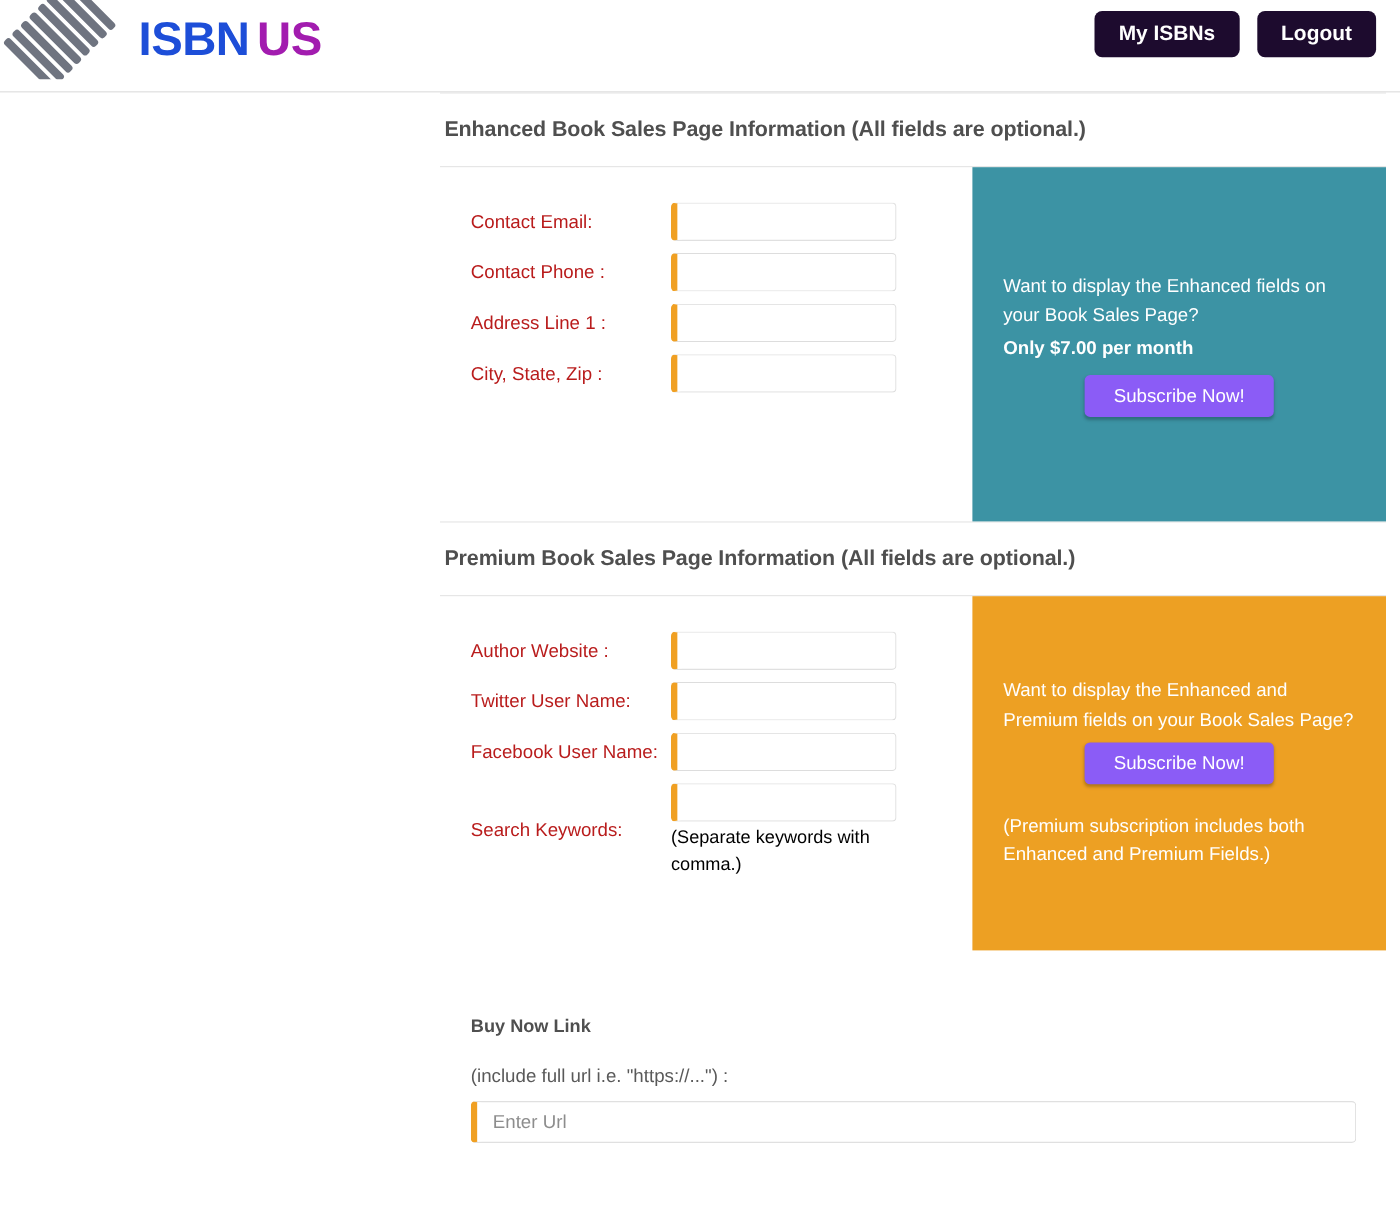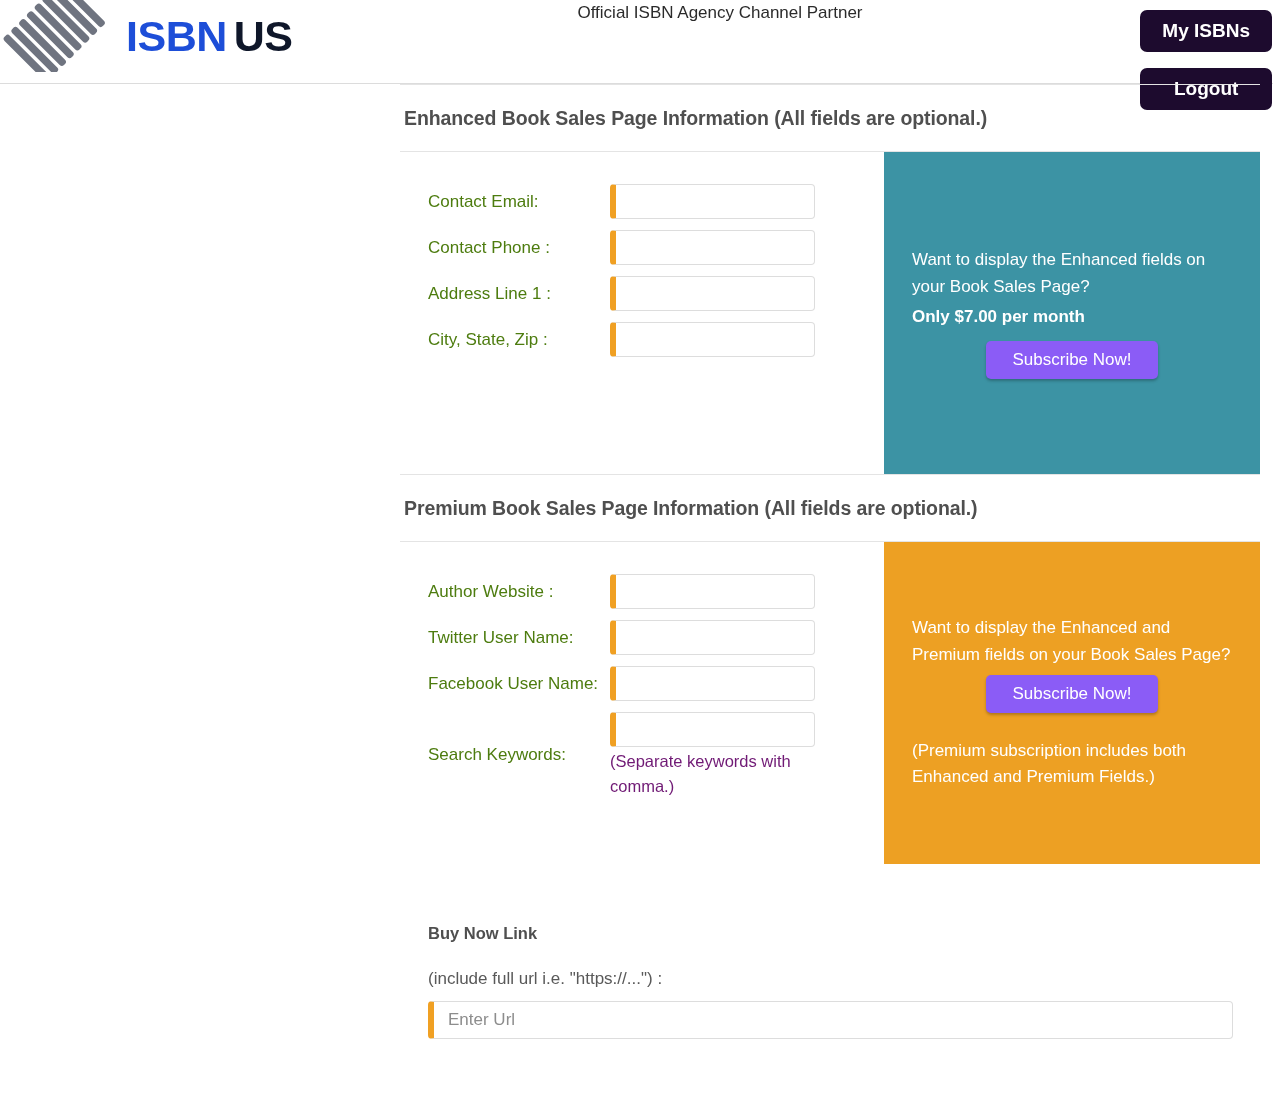--- a/index.html
+++ b/index.html
@@ -29,42 +29,42 @@
   .logo-mark svg { display: block; }
   .wordmark {
     font-size: 43px;
     font-weight: bold;
     letter-spacing: -0.5px;
     line-height: 1;
     margin-left: 8px;
     white-space: nowrap;
   }
   .wordmark .w-isbn { color: #1d4ed8; }
-  .wordmark .w-us { color: #0f172a; margin-left: 7px; text-align: right; }
+  .wordmark .w-us { color: #a21caf; margin-left: 7px; text-align: right; }
 
   .header-contact {
     position: absolute;
     left: 470px; top: 2px;
     width: 500px;
     text-align: center;
     color: #2b2b2b;
   }
   .contact-line1 {
     font-size: 26px;
     line-height: 1.18;
     white-space: nowrap;
   }
   .contact-line2 {
     font-size: 17px;
     line-height: 1.3;
     white-space: nowrap;
   }
   .header-actions {
-    position: absolute; right: 1px; top: 10px;
-    display: flex; gap: 16px; flex-direction: column;
+    position: absolute; right: 22px; top: 10px;
+    display: flex; gap: 16px;
   }
   .hdr-btn {
     background: #1d0b2e;
     color: #ffffff;
     border: none;
     border-radius: 7px;
     font-family: "Liberation Sans", sans-serif;
     font-size: 19px;
     font-weight: bold;
     padding: 10px 22px;
@@ -104,21 +104,21 @@
     flex: none;
   }
   .field-row {
     display: flex;
     align-items: center;
     margin-bottom: 11px;
   }
   .field-label {
     width: 210px;
     font-size: 17px;
-    color: #4d7c0f;
+    color: #b91c1c;
     padding-left: 28px;
     flex: none;
   }
   .field-input-wrap {
     position: relative;
     width: 205px;
     flex: none;
   }
   .field-input {
     width: 205px;
@@ -128,21 +128,21 @@
     border-radius: 4px;
     background: #fff;
     font-family: "Liberation Sans", sans-serif;
     font-size: 16px;
     color: #444;
     padding: 0 10px;
     outline: none;
   }
   .field-hint {
     font-size: 16.5px;
-    color: #701a75;
+    color: #000000;
     width: 205px;
     line-height: 1.5;
     margin-top: 2px;
   }
 
   
   .promo {
     width: 376px;
     flex: none;
     color: #ffffff;
@@ -233,21 +233,20 @@
           </g>
         </g>
       </svg>
     </div>
     <div class="wordmark">
       <span class="w-isbn">ISBN</span><span class="w-us">US</span>
     </div>
   </div>
 
   <div class="header-contact">
-    <div class="contact-line2">Official ISBN Agency Channel Partner</div>
   </div>
 
   <div class="header-actions">
     <button class="hdr-btn">My ISBNs</button>
     <button class="hdr-btn">Logout</button>
   </div>
 </div>
 
 <div class="content">
 

